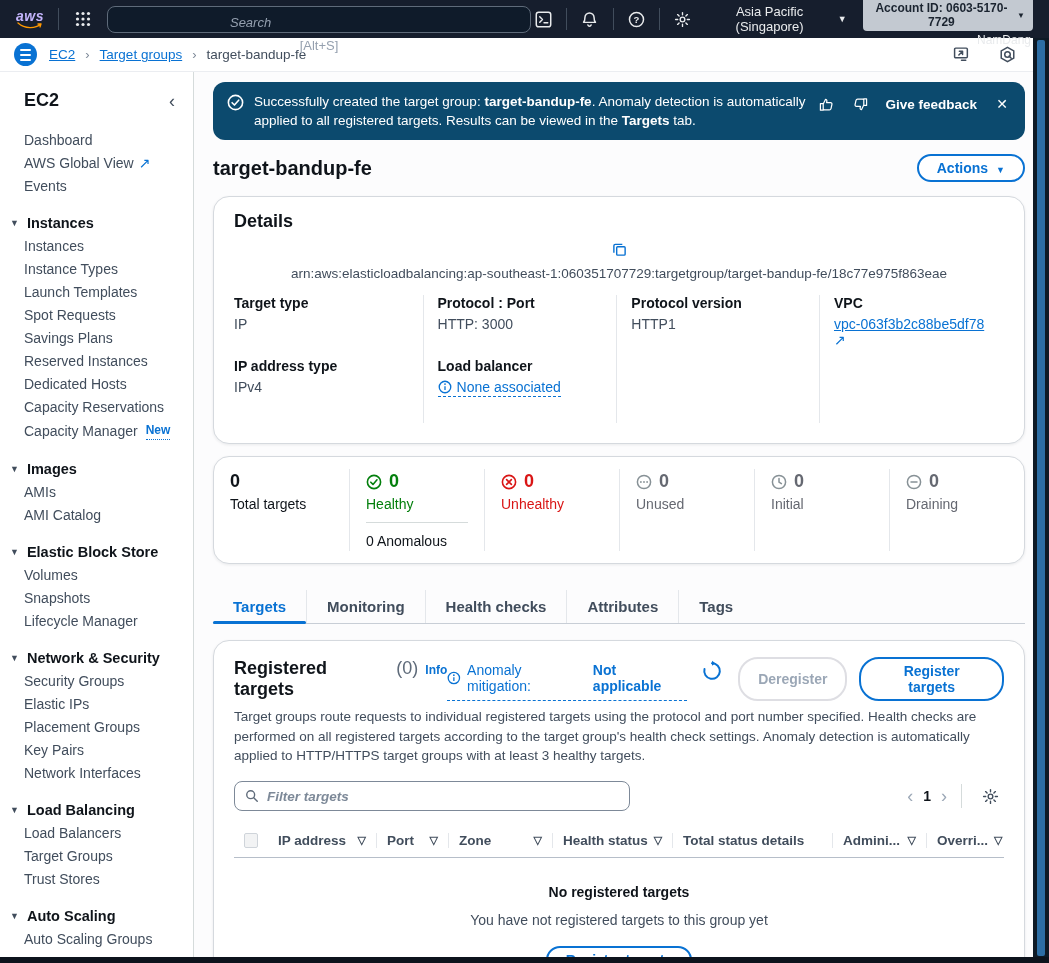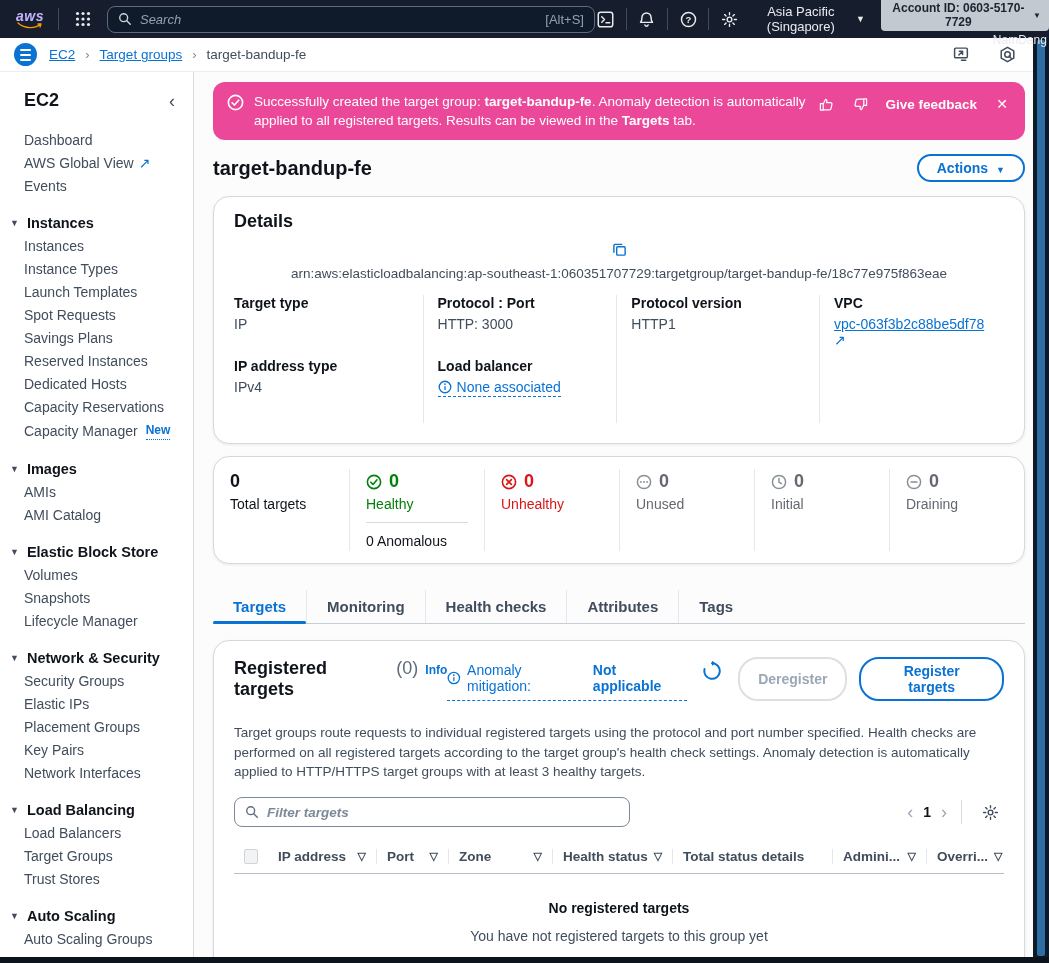--- a/index.html
+++ b/index.html
@@ -7,21 +7,21 @@
   body { font-family:"Liberation Sans", sans-serif; font-size:14px; color:#0f141a; }
   .screen { position:relative; width:1049px; height:963px; background:#ffffff; overflow:hidden; }
 
   
   .topnav { position:relative; height:38px; background:#161e2d; display:flex; align-items:center; padding:0 16px; color:#e9ebed; z-index:5;}
   .nav-left { display:flex; align-items:center; gap:10px; flex:1; }
   .aws-logo { display:flex; flex-direction:column; align-items:center; margin-right:4px; }
   .aws-logo .aws-text { font-weight:700; font-style:italic; font-size:14px; color:#c4b5fd; letter-spacing:.5px; line-height:12px;}
   .nav-sep { width:1px; height:22px; background:#414d5c; }
   .icon-btn { background:none; border:none; color:#d1d5db; display:flex; align-items:center; justify-content:center; width:28px; height:28px; cursor:pointer; }
-  .searchbox { display:flex; align-items:center; gap:8px; width:488px; height:27px; background:#0f1b2a; border:1px solid #5f6b7a; border-radius:8px; padding:0 10px; }
+  .searchbox { display:flex; align-items:center; gap:8px; width:424px; height:27px; background:#0f1b2a; border:1px solid #5f6b7a; border-radius:8px; padding:0 10px;flex-direction:column; }
   .searchbox input { flex:1; background:transparent; border:none; outline:none; color:#d1d5db; font-size:13px; font-style:italic; font-family:"Liberation Sans",sans-serif;}
   .searchbox input::placeholder { color:#95a0af; font-style:italic; }
   .search-shortcut { color:#95a0af; font-size:13px; }
   .nav-right { display:flex; align-items:center; gap:2px; height:100%; }
   .nav-right .nav-sep { margin:0 8px; }
   .region-btn { background:none; border:none; color:#e9ebed; font-size:13px; display:flex; align-items:center; gap:6px; margin:0 14px 0 10px; cursor:pointer;}
   .caret { font-size:9px; color:#e9ebed; }
   .account-col { display:flex; flex-direction:column; align-items:flex-end; justify-content:flex-start; height:38px; min-width:168px;border-radius:17px;}
   .account-badge { background:#c3c9d1; color:#1b2430; font-size:12px; font-weight:700; padding:1px 8px 2px 8px; border-radius:0 0 4px 4px; display:flex; align-items:center; gap:5px; cursor:pointer; border:none;}
   .account-badge .caret{ color:#1b2430; font-size:8px;}
@@ -48,21 +48,21 @@
   .sb-title { font-size:18px; font-weight:700; }
   .sb-collapse { background:none; border:none; font-size:18px; color:#414d5c; cursor:pointer; line-height:14px;}
   .sb-list { list-style:none; }
   .sb-item { padding:4px 10px 4px 24px; font-size:14px; color:#414d5c; cursor:pointer; line-height:15px; display:flex; align-items:center; gap:5px;}
   .sb-section { display:flex; align-items:center; gap:8px; font-weight:700; font-size:14.5px; color:#0f141a; padding:4px 10px 4px 10px; margin-top:13px; cursor:pointer;}
   .sb-tri { font-size:9px; color:#414d5c; }
   .ext-icon, .sb-new { color:#0972d3; }
   .sb-new { font-size:12px; font-weight:700; border-bottom:1px dotted #0972d3; margin-left:3px; padding-bottom:1px;}
 
   
-  .banner { background:#ec4899; color:#fff; border-radius:12px; padding:10px 14px; display:flex; align-items:flex-start; gap:10px; margin-bottom:14px; width:812px;}
+  .banner { background:#0c4a6e; color:#fff; border-radius:12px; padding:10px 14px; display:flex; align-items:flex-start; gap:10px; margin-bottom:14px; width:812px;}
   .banner-text { flex:1; font-size:13.5px; line-height:1.2rem;}
   .banner-text b { font-weight:700; }
   .banner-actions { display:flex; align-items:center; gap:16px; padding-top:3px;}
   .banner-actions .icon-btn { width:18px; height:18px; color:#fff; }
   .banner-feedback { background:none; border:none; color:#fff; font-weight:700; font-size:13.5px; cursor:pointer;}
 
   
   .page-head { display:flex; align-items:center; justify-content:space-between; width:812px; margin:6px 0 14px 0;}
   .page-title { font-size:20px; font-weight:700; }
   .btn { border-radius:20px; font-weight:700; font-size:14px; font-family:"Liberation Sans",sans-serif; cursor:pointer; background:#fff;}
@@ -99,21 +99,21 @@
 
   
   .tabs { display:flex; align-items:stretch; border-bottom:1px solid #c8ced6; width:812px; margin-bottom:16px;}
   .tab { padding:8px 20px; font-weight:700; font-size:15px; color:#414d5c; cursor:pointer; position:relative; border-left:1px solid #e4e7eb;}
   .tab:first-child { border-left:none; }
   .tab.active { color:#0972d3; }
   .tab.active::after { content:""; position:absolute; left:0; right:0; bottom:-1px; height:3px; background:#0972d3; border-radius:2px;}
 
   
   .reg-card { padding:16px 20px 24px 20px; margin-bottom:24px;}
-  .reg-head { display:flex; align-items:center; justify-content:space-between; margin-bottom:22px;}
+  .reg-head { display:flex; align-items:center; justify-content:space-between; margin-bottom:6px;}
   .reg-title-wrap { display:flex; align-items:baseline; gap:7px;}
   .reg-title { font-size:18px; font-weight:700; }
   .reg-count { font-size:18px; color:#5f6b7a; }
   .reg-info { font-size:12px; font-weight:700; color:#0972d3; cursor:pointer;}
   .reg-actions { display:flex; gap:12px; }
   .anomaly { display:inline-flex; align-items:center; gap:6px; color:#0972d3; font-size:14px; border-bottom:1px dashed #0972d3; padding-bottom:2px; cursor:pointer;}
   .anomaly b { font-weight:700; }
   .refresh-btn { background:none; border:none; cursor:pointer; width:28px; height:28px; display:flex; align-items:center; justify-content:center;}
   .reg-desc { color:#414d5c; font-size:13.5px; line-height:1.2rem; max-width:790px; margin-bottom:16px;}
   .filter-row { display:flex; align-items:center; justify-content:space-between; margin-bottom:14px;}

